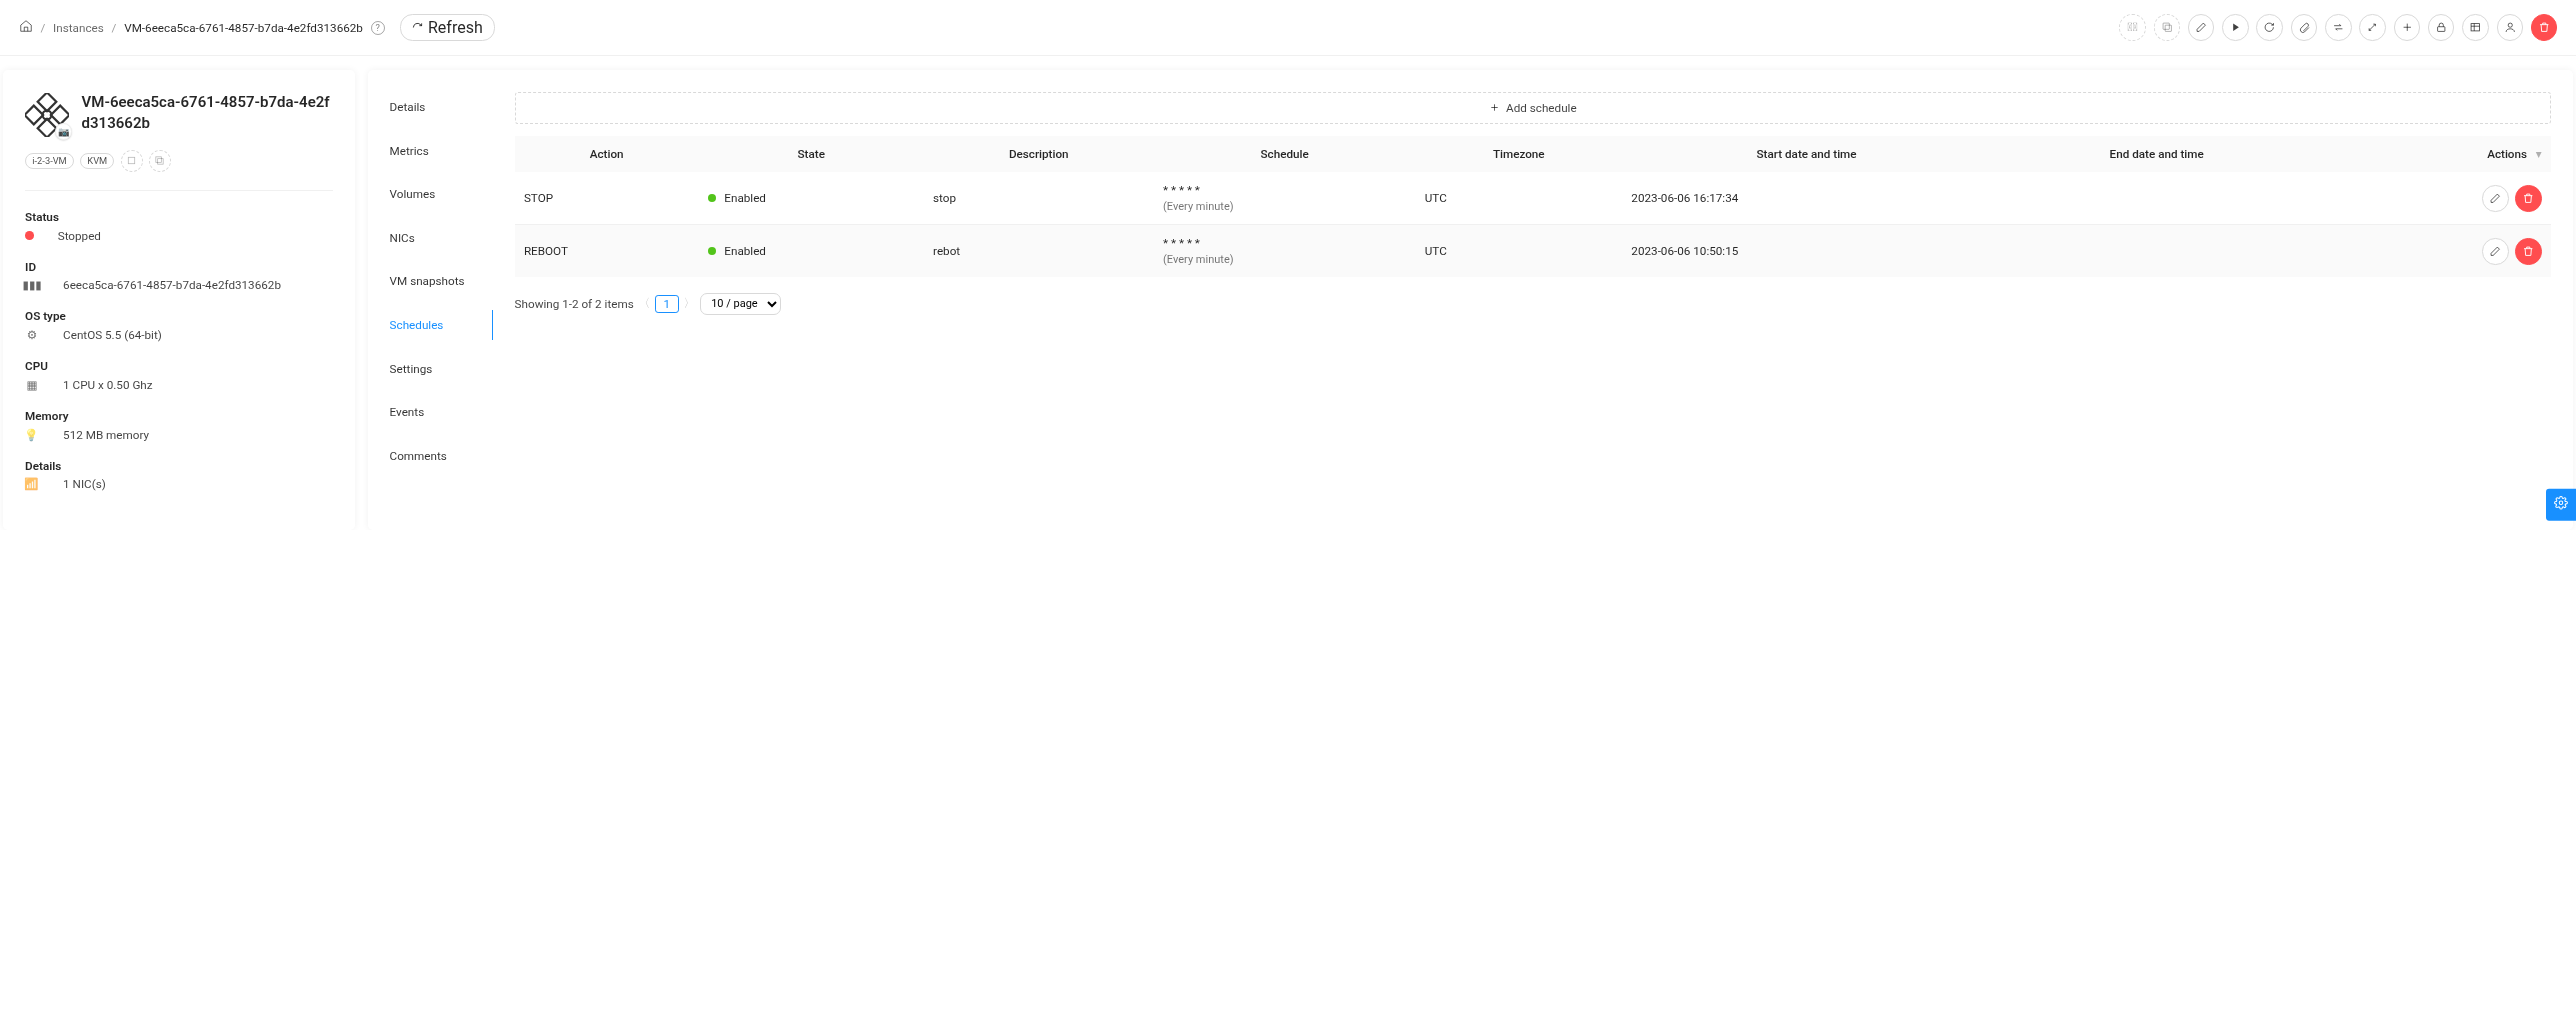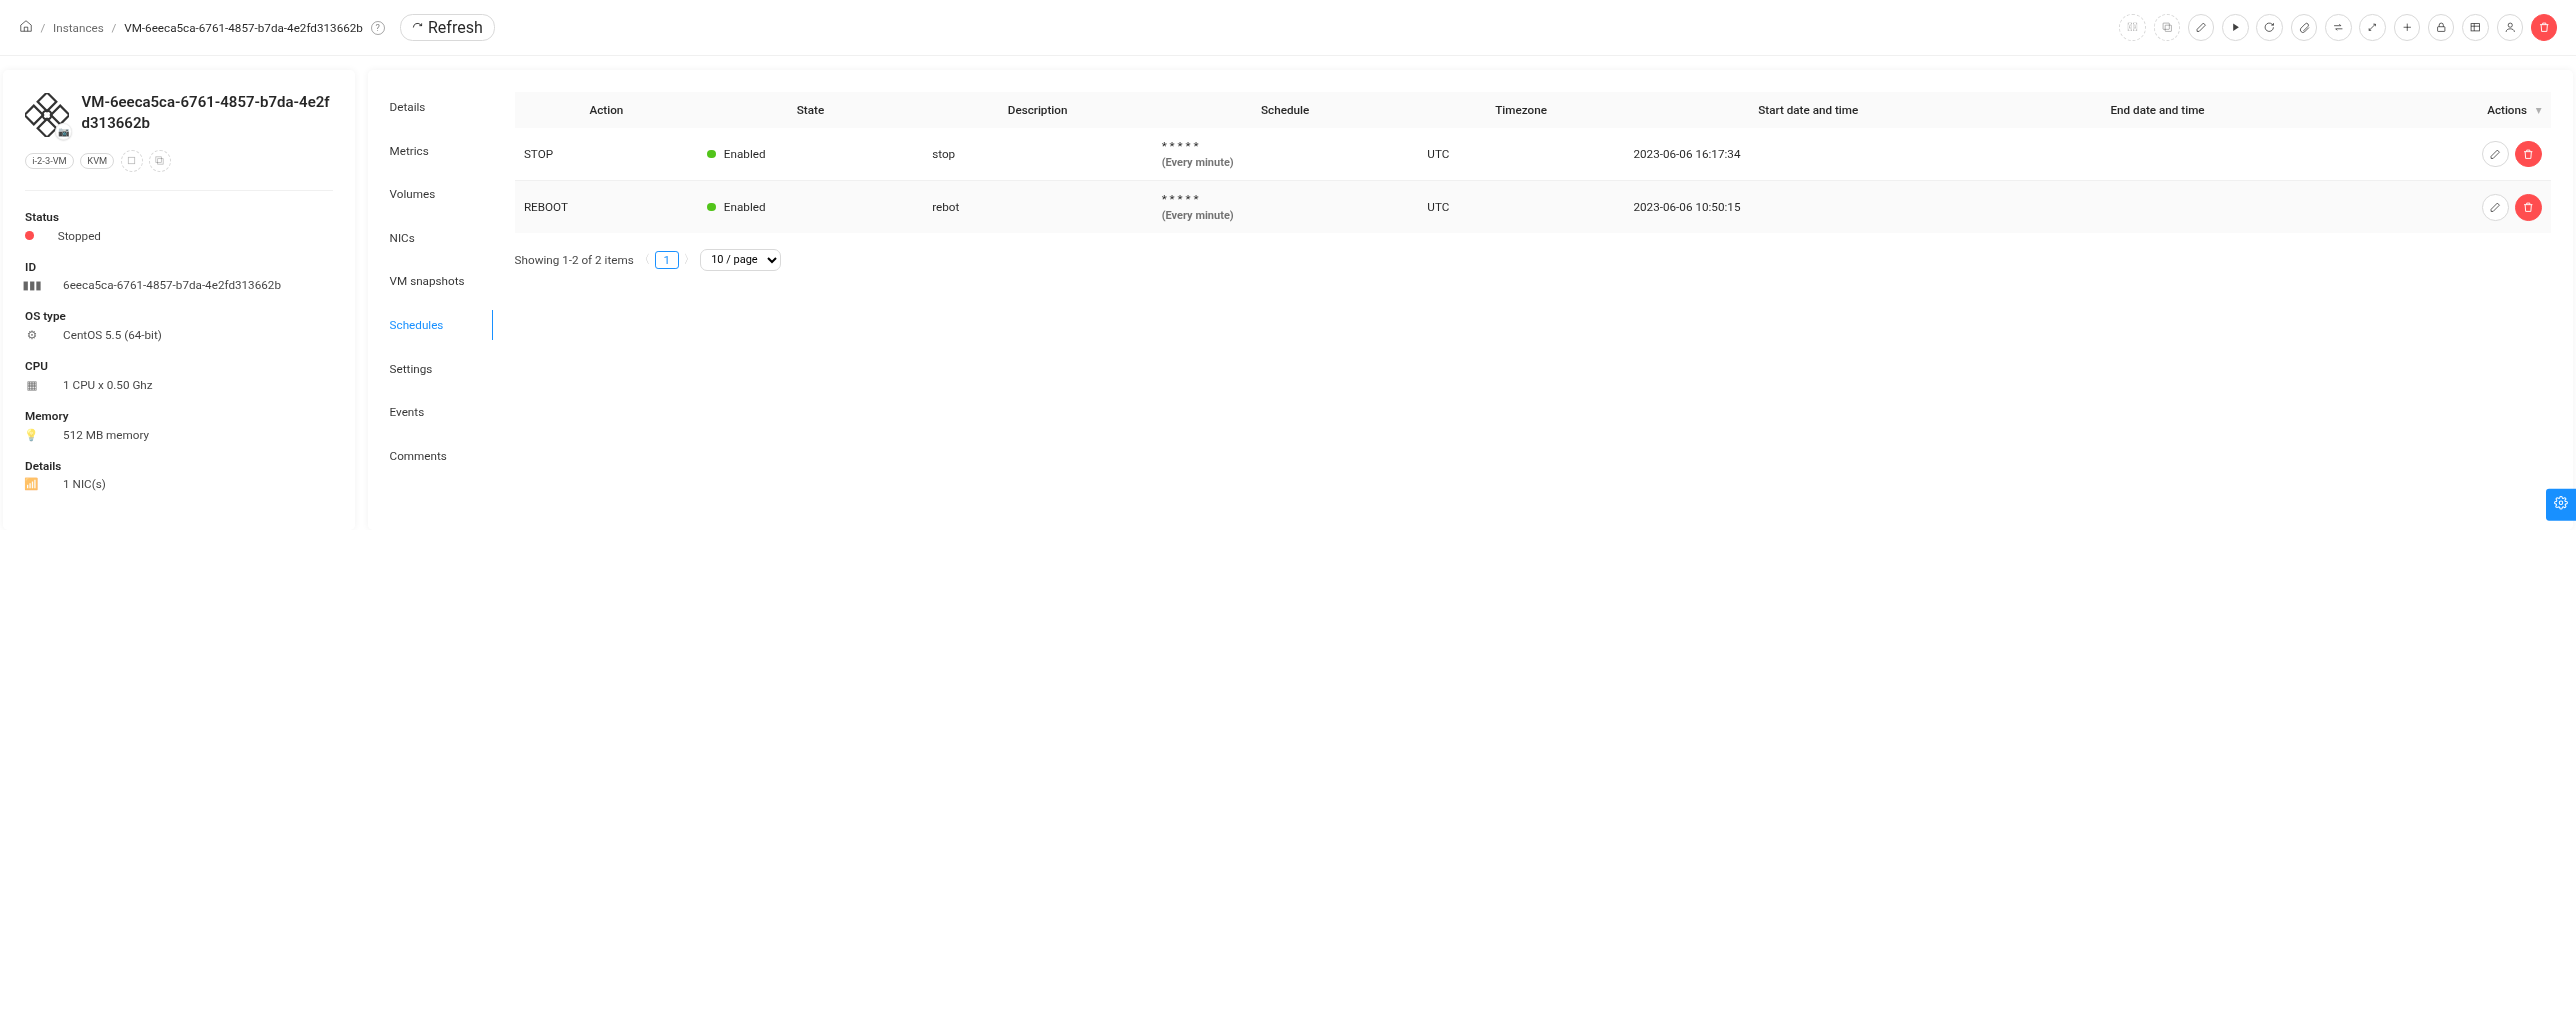--- a/index.html
+++ b/index.html
@@ -52,21 +52,21 @@
 .tab-content { flex:1; padding: 22px 22px; }
 
 .add-schedule-btn { width:100%; border:0.8px dashed #d9d9d9; border-radius:3.1px; background:#fff; padding:7.8px 0; font-size:11.7px; color:rgba(0,0,0,0.75); display:flex; justify-content:center; align-items:center; gap:6.2px; cursor:pointer; margin-bottom: 12.5px;}
 
 .sched-table { width:100%; border-collapse:collapse; }
 .sched-table th { text-align:center; padding: 11px 9.3px; font-weight:500; background:#fafafa; font-size:11.7px; color:rgba(0,0,0,0.85); }
 .sched-table td { padding: 11px 9.3px; vertical-align:middle; font-size:11.7px; }
 .sched-table tbody tr:nth-child(even){ background:#fafafa; }
 .sched-table tbody tr:not(:last-child) td { border-bottom: 0.8px solid #f0f0f0; }
 .state-dot { width:8.6px; height:8.6px; border-radius:50%; background:#52c41a; display:inline-block; margin-right:7.8px; }
-.sub-row { color: rgba(0,0,0,0.55); font-size:11px; margin-top:3.1px;font-weight:bold;}
+.sub-row { color: rgba(0,0,0,0.55); font-size:11px; margin-top:3.1px;}
 .filter-icn { color: rgba(0,0,0,0.3); }
 
 .row-actions { display:flex; gap:6.2px; justify-content:flex-end; }
 
 .pager { display:flex; align-items:center; margin-top:15.6px; font-size:11.7px; color:rgba(0,0,0,0.75);}
 .pager .nav { color:rgba(0,0,0,0.25); padding:0 4.7px; }
 .pager .page-num { border:0.8px solid #1890ff; color:#1890ff; border-radius:3.1px; padding:0.8px 7.8px; }
 .pager select.pagesize { border:0.8px solid #d9d9d9; border-radius:7px; padding:2.3px 6.2px; font-size:11px; background:#fff; }
 
 
@@ -269,20 +269,26 @@
       <div class="tab">Volumes</div>
       <div class="tab">NICs</div>
       <div class="tab">VM snapshots</div>
       <div class="tab active">Schedules</div>
       <div class="tab">Settings</div>
       <div class="tab">Events</div>
       <div class="tab">Comments</div>
     </div>
 
     <div class="tab-content">
+      <button class="add-schedule-btn">
+        <svg width="11" height="11" viewBox="0 0 24 24" fill="none" stroke="currentColor" stroke-width="1.8">
+            <path d="M12 5v14M5 12h14"></path>
+          </svg>
+        <span>Add schedule</span>
+      </button>
 
       <table class="sched-table">
         <thead>
           <tr>
             <th>Action</th>
             <th>State</th>
             <th>Description</th>
             <th>Schedule</th>
             <th>Timezone</th>
             <th>Start date and time</th>

